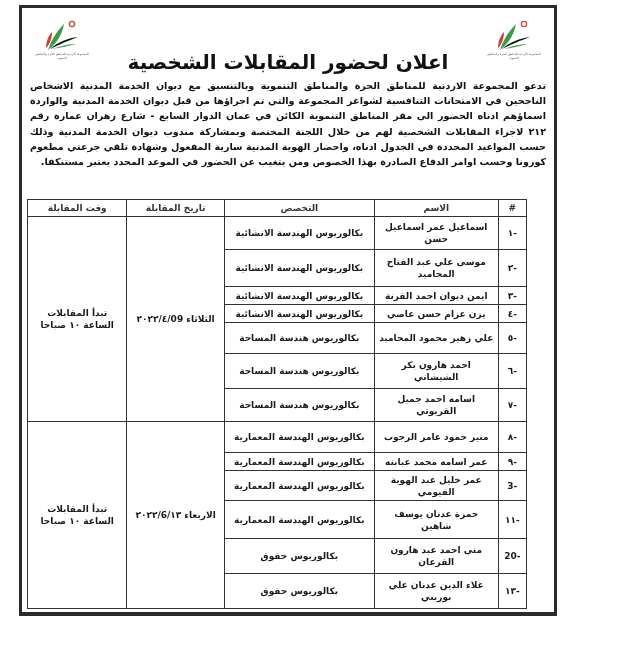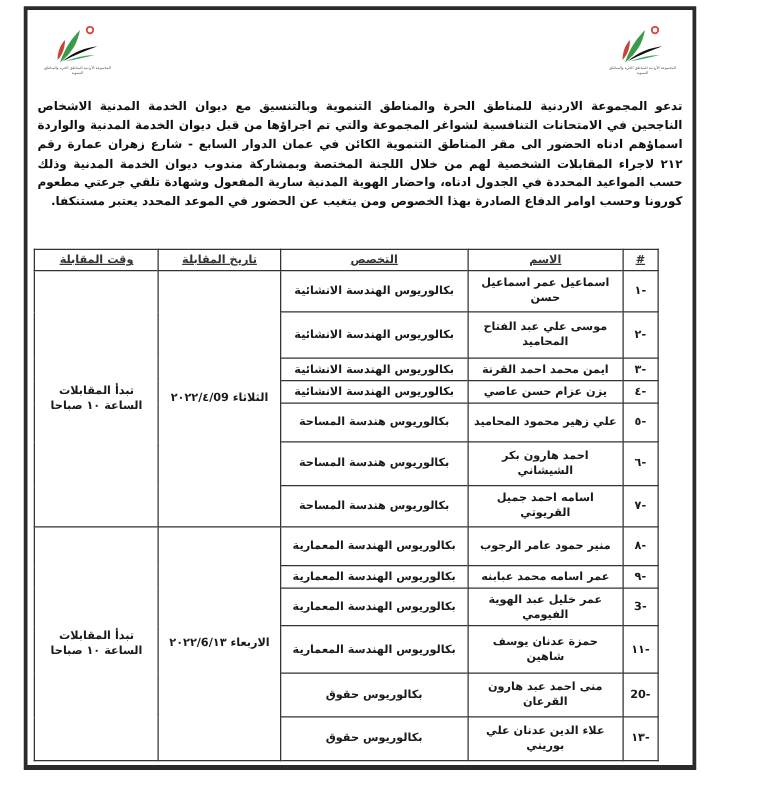--- a/index.html
+++ b/index.html
@@ -13,21 +13,21 @@
   .logo svg { display:block; }
   .logo .cap { font-size:3px; color:#555; text-align:center; line-height:3.5px; margin-top:1px; }
   .title { position:absolute; top:42px; left:0; right:0; text-align:center; direction:rtl;
            font-size:20px; font-weight:bold; color:#111; font-family:"DejaVu Sans", sans-serif; }
   .intro { position:absolute; top:70px; left:8px; right:8px; direction:rtl; text-align:justify;
            font-size:9.6px; font-weight:bold; line-height:15.2px; color:#111; text-align-last:right; }
   table.grid { position:absolute; left:5px; top:191px; width:500px; border-collapse:collapse; direction:rtl;
                table-layout:fixed; }
   table.grid th, table.grid td { border:1.4px solid #333; text-align:center; vertical-align:middle;
                font-size:9px; font-weight:bold; line-height:12px; padding:0 3px; color:#1a1a1a; }
-  table.grid th { height:16px; font-weight:bold; color:#333; font-size:9px;text-decoration:underline; }
+  table.grid th { height:16px; font-weight:bold; color:#333; font-size:9px; }
   td.num { font-weight:normal; font-size:8.5px; }
   .c-num { width:28px; } .c-name { width:122px; } .c-spec { width:148px; } .c-date { width:96px; } .c-time { width:98px; }
 </style>
 </head>
 <body>
 
 <div class="frame">
 
   <div class="logo left">
     <svg width="56" height="36" viewBox="0 0 56 36">
@@ -44,20 +44,21 @@
     <svg width="56" height="36" viewBox="0 0 56 36">
       <path d="M14 34 C18 22 24 14 30 8 C28 18 24 26 14 34Z" fill="#3a9b4a"></path>
       <path d="M12 32 C12 26 14 20 18 16 C18 22 16 28 12 32Z" fill="#c8443a"></path>
       <path d="M16 33 C24 26 34 22 44 21 C36 24 26 28 16 33Z" fill="#111"></path>
       <path d="M18 33 C26 30 34 28 42 28 C34 30 26 32 18 33Z" fill="#4aa65a"></path>
       <circle cx="38" cy="8" r="2.6" fill="none" stroke="#d04a3a" stroke-width="1.4"></circle>
     </svg>
     <div class="cap">المجموعة الأردنية للمناطق الحرة والمناطق التنموية</div>
   </div>
 
+  <div class="title">اعلان لحضور المقابلات الشخصية</div>
 
   <div class="intro">تدعو المجموعة الاردنية للمناطق الحرة والمناطق التنموية وبالتنسيق مع ديوان الخدمة المدنية الاشخاص الناجحين في الامتحانات التنافسية لشواغر المجموعة والتي تم اجراؤها من قبل ديوان الخدمة المدنية والواردة اسماؤهم ادناه الحضور الى مقر المناطق التنموية الكائن في عمان الدوار السابع - شارع زهران عمارة رقم ٢١٢ لاجراء المقابلات الشخصية لهم من خلال اللجنة المختصة وبمشاركة مندوب ديوان الخدمة المدنية وذلك حسب المواعيد المحددة في الجدول ادناه، واحضار الهوية المدنية سارية المفعول وشهادة تلقي جرعتي مطعوم كورونا وحسب اوامر الدفاع الصادرة بهذا الخصوص ومن يتغيب عن الحضور في الموعد المحدد يعتبر مستنكفا.</div>
 
   <table class="grid">
     <colgroup>
       <col class="c-num">
         <col class="c-name">
         <col class="c-spec">
         <col class="c-date">
         <col class="c-time">
@@ -80,21 +81,21 @@
         <td rowspan="7">الثلاثاء ٢٠٢٢/٤/09</td>
         <td rowspan="7">تبدأ المقابلات الساعة ١٠ صباحا</td>
       </tr>
       <tr style="height:37px">
         <td class="num">-٢</td>
         <td>موسى علي عبد الفتاح المحاميد</td>
         <td>بكالوريوس الهندسة الانشائية</td>
       </tr>
       <tr style="height:18px">
         <td class="num">-٣</td>
-        <td>ايمن محمد احمد القرنة</td>
+        <td>ايمن ديوان احمد القرنة</td>
         <td>بكالوريوس الهندسة الانشائية</td>
       </tr>
       <tr style="height:18px">
         <td class="num">-٤</td>
         <td>يزن عزام حسن عاصي</td>
         <td>بكالوريوس الهندسة الانشائية</td>
       </tr>
       <tr style="height:31px">
         <td class="num">-٥</td>
         <td>علي زهير محمود المحاميد</td>

